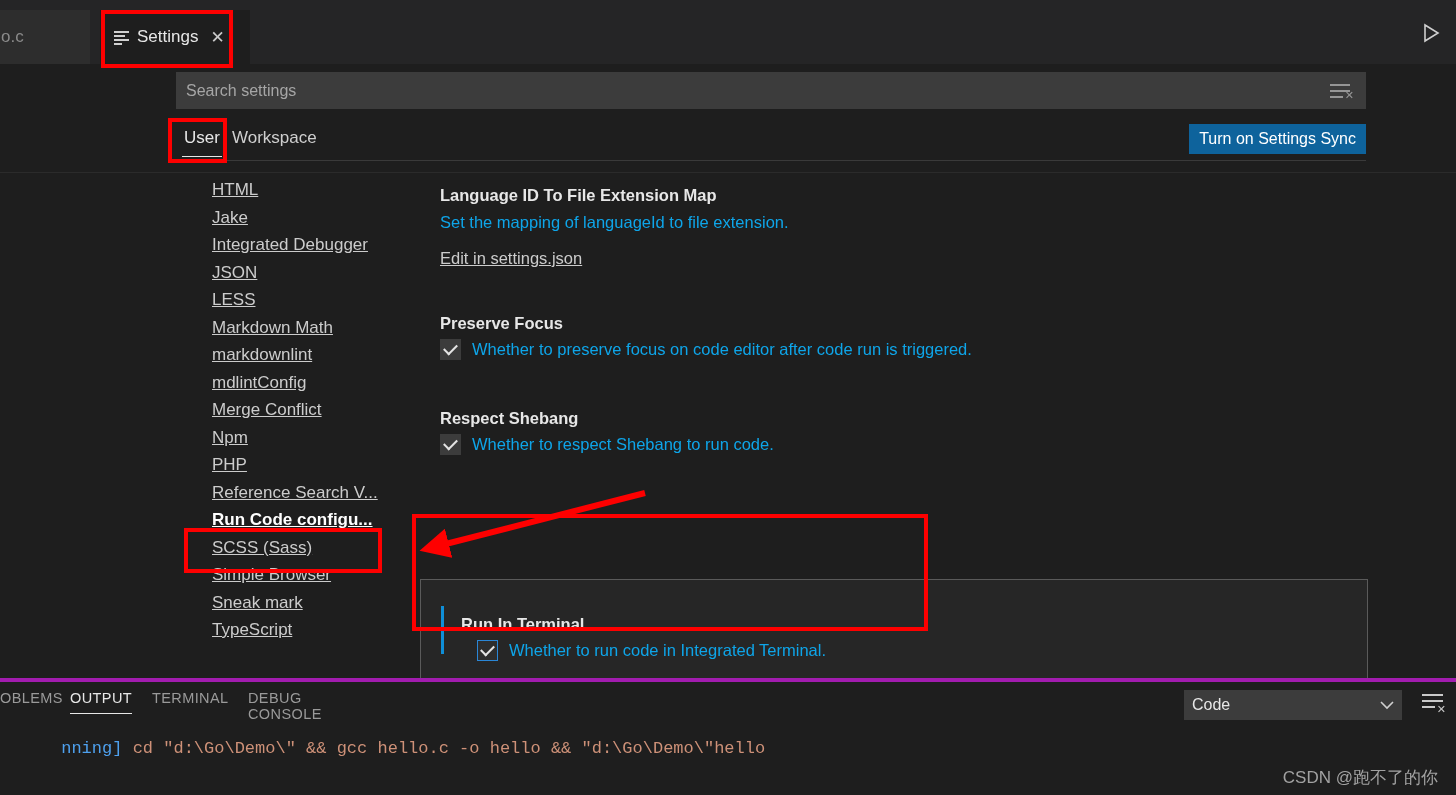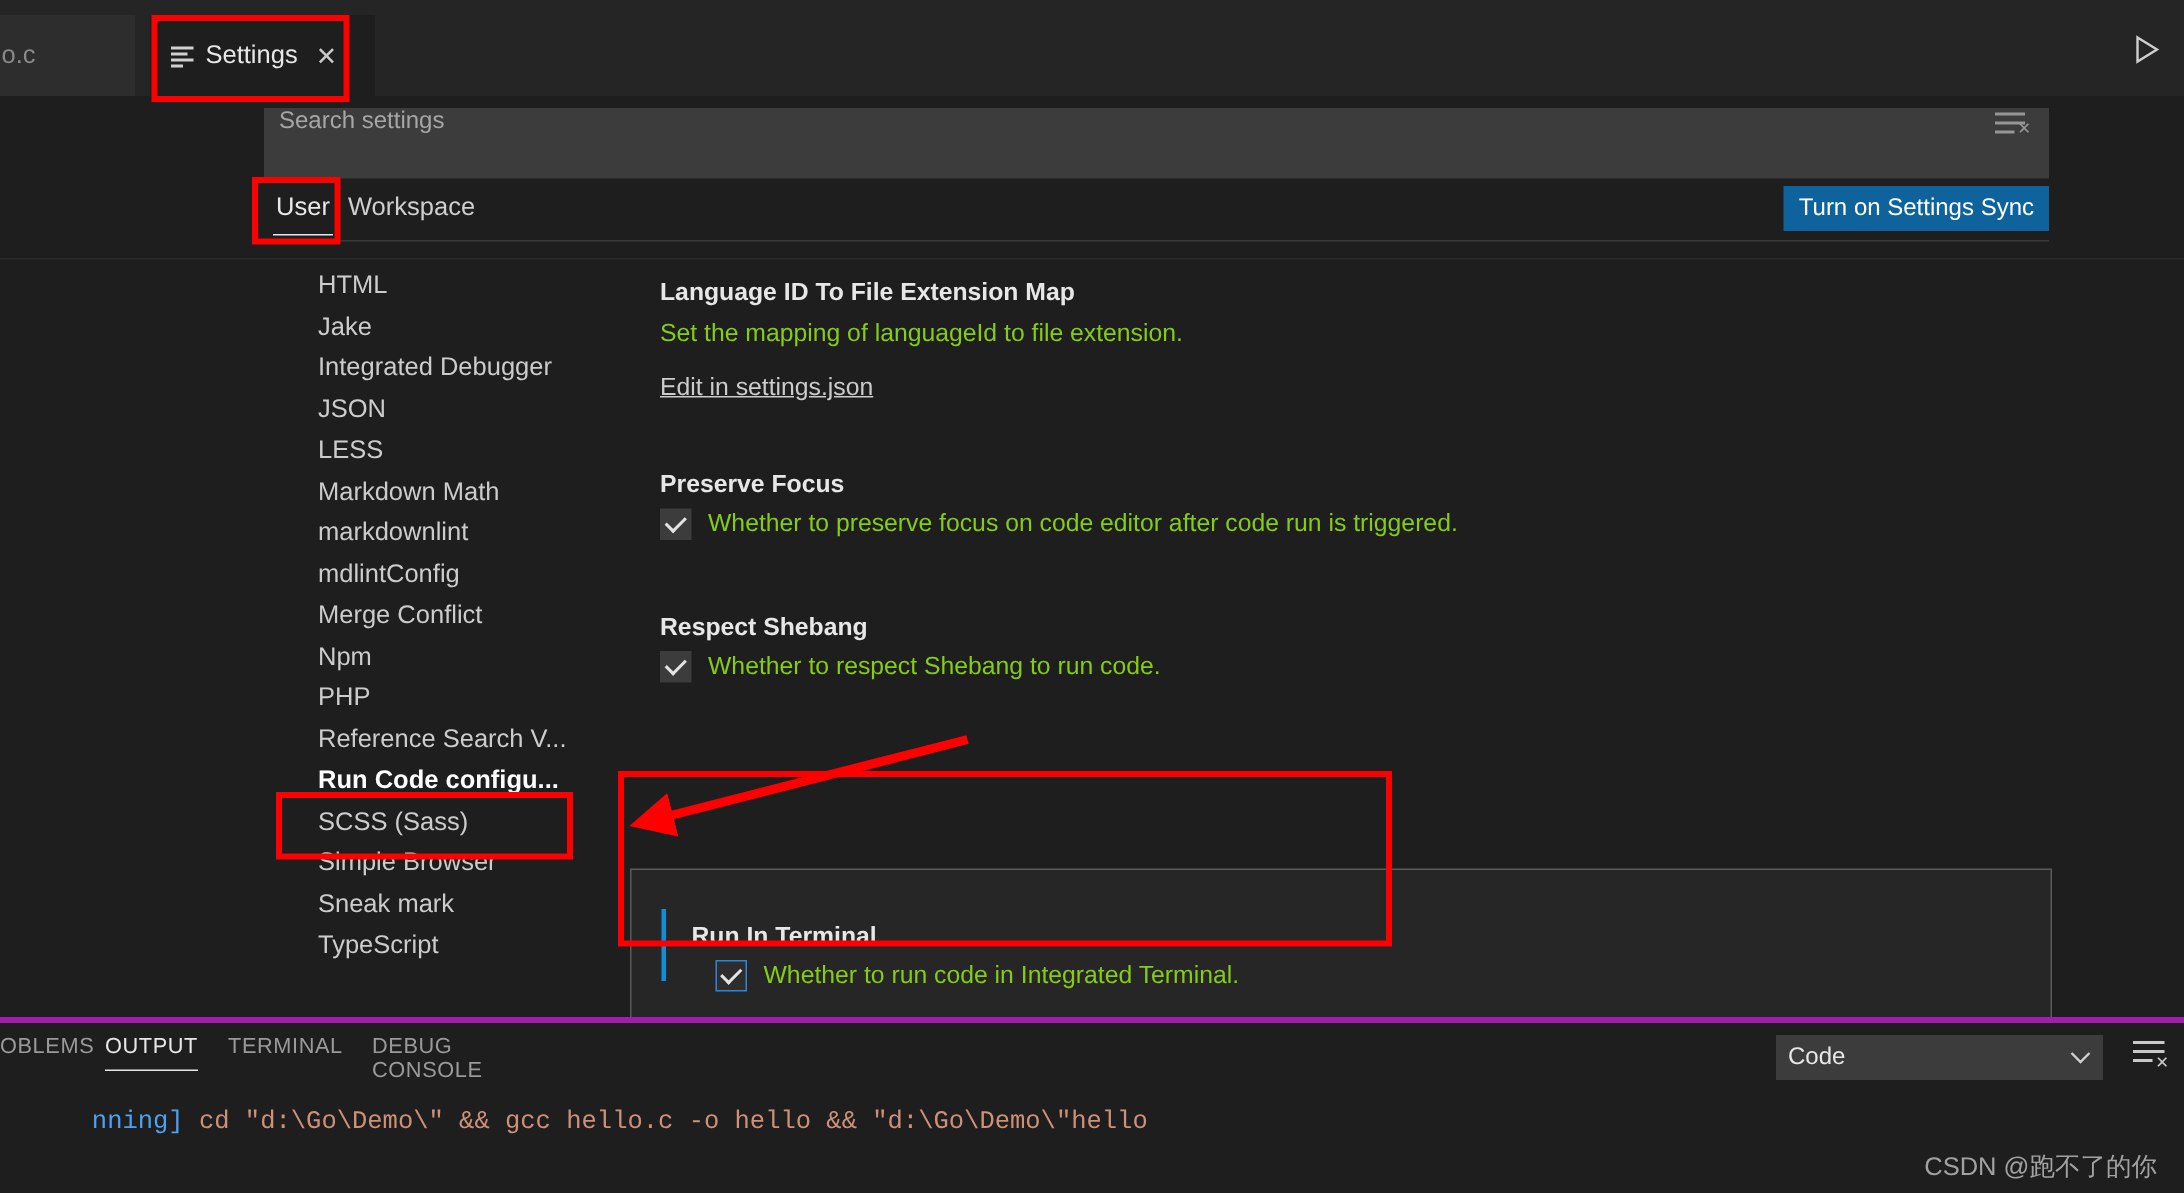--- a/index.html
+++ b/index.html
@@ -48,23 +48,23 @@
     color: #cccccc; font-size: 22px; line-height: 1;
   }
 
   
   .settings-editor {
     position: absolute; left: 0; top: 64px; width: 1456px; height: 614px;
     background: #1e1e1e;
   }
   .search-row { position: absolute; left: 0; top: 8px; width: 1456px; height: 32px; }
   .search-box {
-    position: absolute; left: 176px; top: 0; width: 1190px; height: 47px;
+    position: absolute; left: 176px; top: 0; width: 1190px; height: 37px;
     background: #3c3c3c; box-sizing: border-box;
-    display: flex; align-items: flex-start;
+    display: flex; align-items: center;
   }
   .search-placeholder {
     color: #a6a6a6; font-size: 16px; padding-left: 10px; flex: 1;
   }
   .filter-icon { width: 26px; height: 20px; position: relative; margin-right: 12px; opacity: .75; }
   .filter-icon i { position: absolute; left: 2px; height: 2px; background: #b5b5b5; display:block; }
   .filter-icon i:nth-child(1){ top: 3px; width: 20px; }
   .filter-icon i:nth-child(2){ top: 9px; width: 20px; }
   .filter-icon i:nth-child(3){ top: 15px; width: 13px; }
   .filter-icon .x {
@@ -88,34 +88,34 @@
   .hr-line { position: absolute; left: 176px; top: 96px; width: 1190px; height: 1px; background: #3a3a3a; }
   .hr-line2 { position: absolute; left: 0px; top: 108px; width: 1456px; height: 1px; background: #2b2b2b; }
 
   
   .toc {
     position: absolute; left: 176px; top: 112px; width: 244px; height: 502px;
     overflow: hidden;
   }
   .toc-item {
     height: 27.5px; line-height: 27.5px; padding-left: 36px;
-    font-size: 17px; color: #cccccc; white-space: nowrap;
+    font-size: 17px; color: #cccccc; white-space: nowrap; text-decoration: underline;
   }
   .toc-item.selected { color: #ffffff; font-weight: bold; }
 
   
   .settings-body {
     position: absolute; left: 420px; top: 112px; width: 1036px; height: 502px;
     overflow: hidden;
   }
   .setting-row { position: relative; padding: 0 0 0 20px; }
   .setting-title {
     font-size: 16.5px; font-weight: bold; color: #e7e7e7;
   }
-  .setting-desc { font-size: 16.5px; color: #84cc16; }
+  .setting-desc { font-size: 16.5px; color: #0ea5e9; }
   .setting-link {
     font-size: 16.5px; color: #cccccc; text-decoration: underline; display:inline-block;
   }
   .cb-row { display: flex; align-items: center; gap: 11px; }
   .checkbox {
     width: 21px; height: 21px; box-sizing: border-box; background: #3c3c3c;
     display:flex; align-items:center; justify-content:center; flex: none;
     border: 1px solid transparent;
   }
   .checkbox.focused { border: 1px solid #2a86d6; background: #2d2d2d; }

